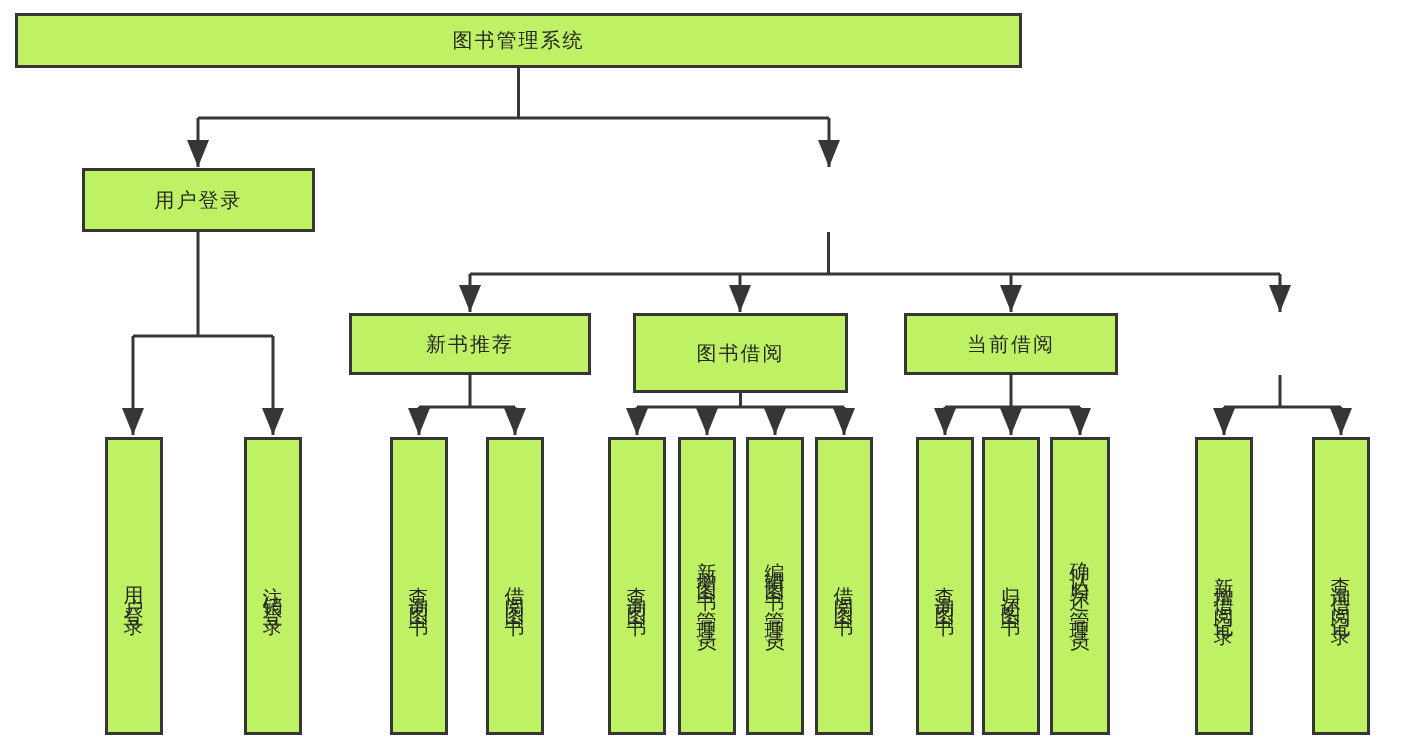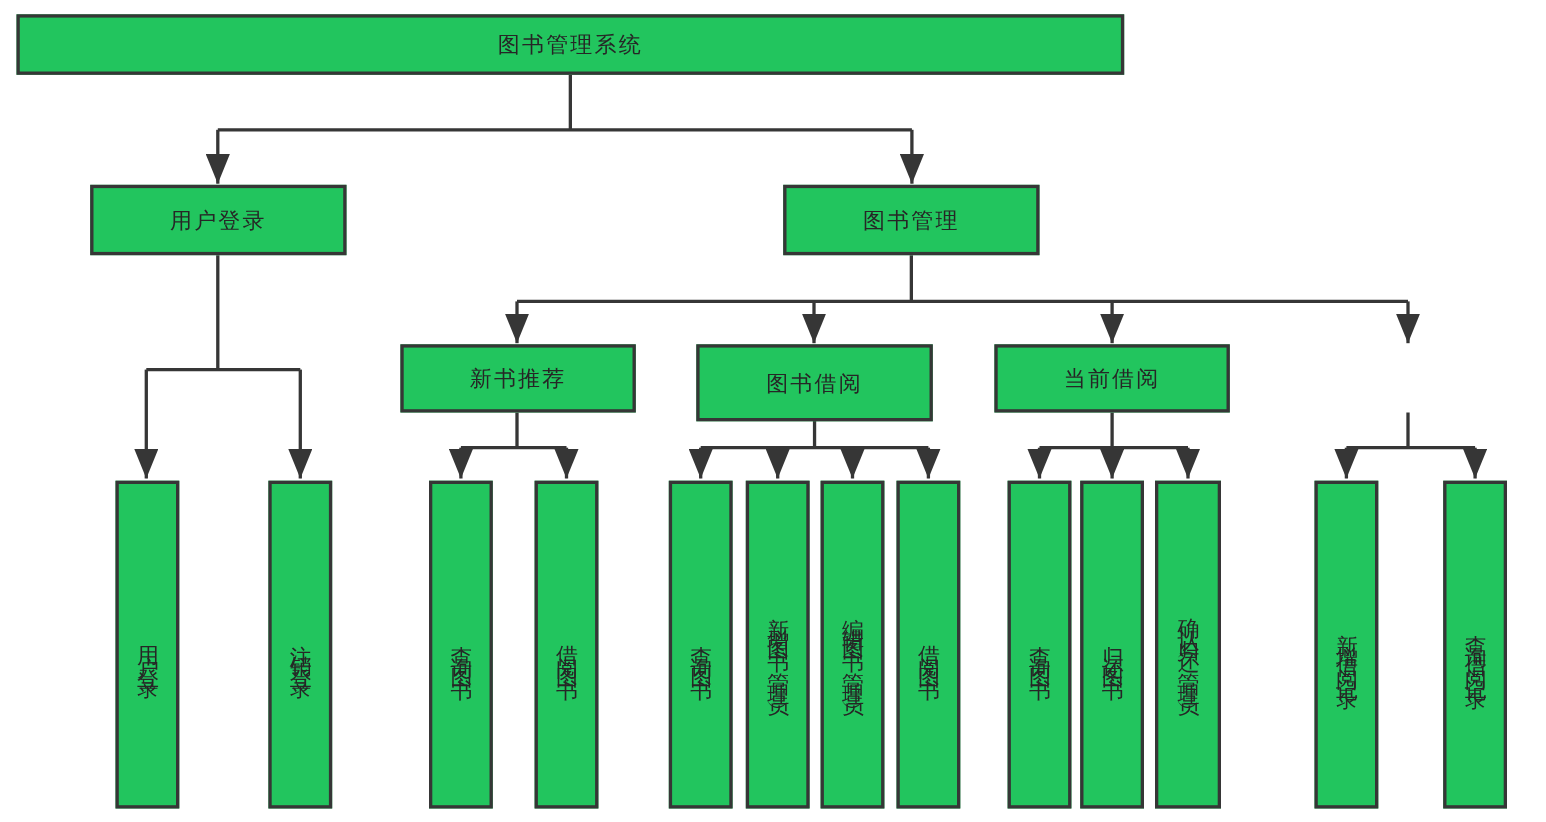--- a/index.html
+++ b/index.html
@@ -4,21 +4,21 @@
 <style>
   html,body{margin:0;padding:0;background:#ffffff;}
   body{
     font-family:"Liberation Sans","DejaVu Sans",sans-serif;
     width:1405px;height:747px;overflow:hidden;
   }
   .canvas{position:relative;width:1405px;height:747px;background:#ffffff;}
   .canvas svg{position:absolute;left:0;top:0;}
   .node{
     position:absolute;box-sizing:border-box;
-    background:#22c55e;border:3px solid #363636;
+    background:#bef264;border:3px solid #363636;
     display:flex;align-items:center;justify-content:center;
     color:#262626;
   }
   .h-label{font-size:20px;letter-spacing:2px;white-space:nowrap;}
   .leaf .v-label{
     writing-mode:vertical-rl;
     font-size:20px;line-height:1;letter-spacing:10px;
     margin-bottom:-10px;
   }
   .watermark{
@@ -75,28 +75,25 @@
     </g>
   </svg>
 
   <div class="node" style="left:15px;top:13px;width:1007px;height:55px;">
     <span class="h-label">图书管理系统</span>
   </div>
 
   <div class="node" style="left:82px;top:168px;width:233px;height:64px;">
     <span class="h-label">用户登录</span>
   </div>
-  <div class="node" style="left:712px;top:168px;width:233px;height:64px;">
-    <span class="h-label">图书管理</span>
-  </div>
 
-  <div class="node" style="left:364px;top:313px;width:214px;height:62px;">
+  <div class="node" style="left:349px;top:313px;width:242px;height:62px;">
     <span class="h-label">新书推荐</span>
   </div>
-  <div class="node" style="left:633px;top:313px;width:215px;height:70px;">
+  <div class="node" style="left:633px;top:313px;width:215px;height:80px;">
     <span class="h-label">图书借阅</span>
   </div>
   <div class="node" style="left:904px;top:313px;width:214px;height:62px;">
     <span class="h-label">当前借阅</span>
   </div>
 
   <div class="node leaf" style="left:105px;top:437px;width:58px;height:298px;">
     <span class="v-label">用户登录</span>
   </div>
   <div class="node leaf" style="left:244px;top:437px;width:58px;height:298px;">

